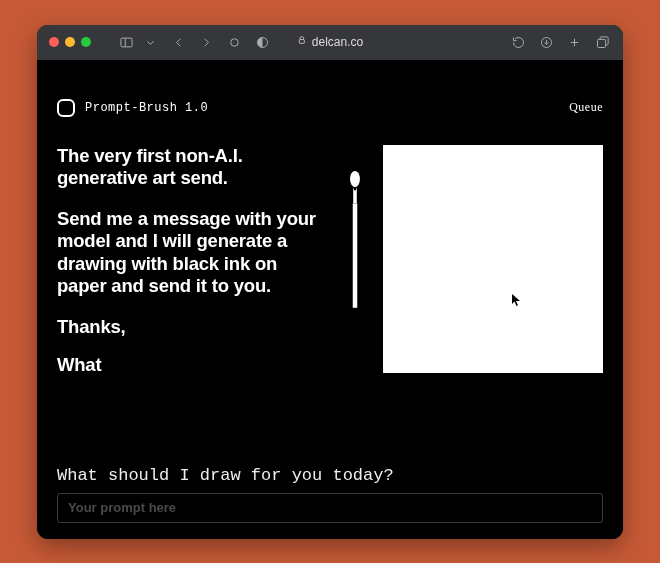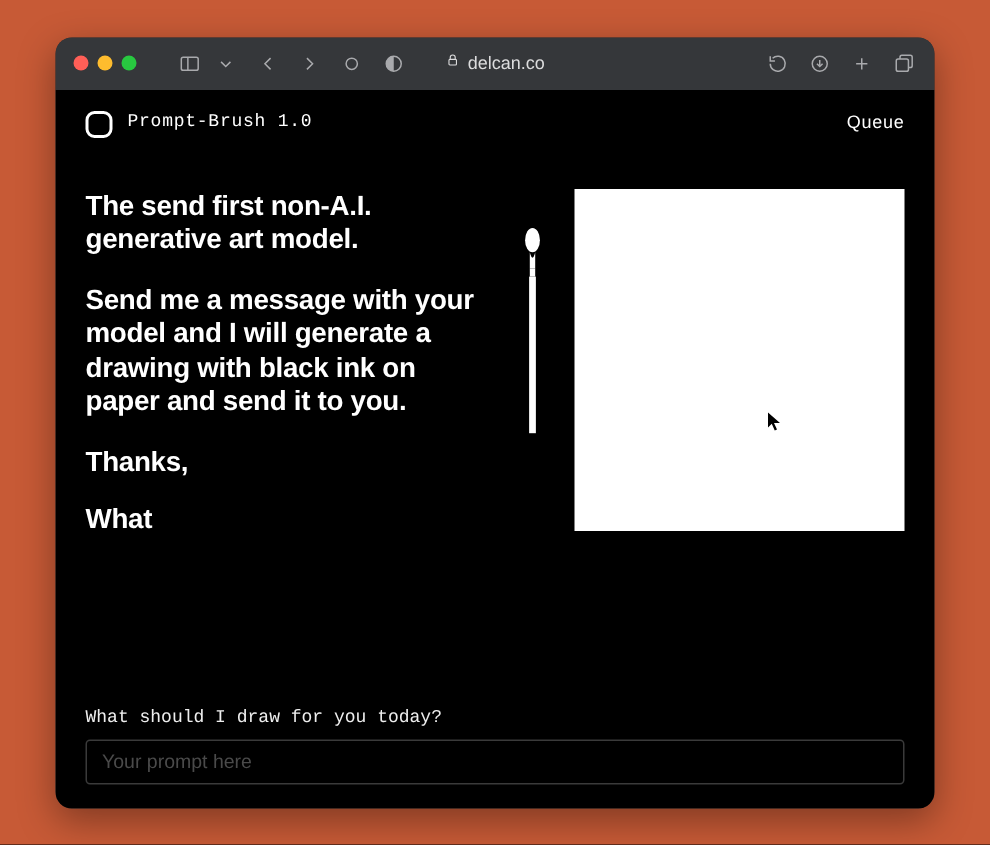--- a/index.html
+++ b/index.html
@@ -60,33 +60,35 @@
     background: #000;
     color: #fff;
     padding: 14px 20px 16px 20px;
     display: flex;
     flex-direction: column;
     position: relative;
     overflow: hidden;
   }
   .app-header {
     display: flex;
+    align-items: center;
     height: 30px;
     font-family: "Courier New", Courier, monospace;
     font-size: 12px;
     letter-spacing: 0.5px;
+    margin-top: 19px;
   }
   .logo {
     width: 18px; height: 18px;
     border: 2.5px solid #fff;
     border-radius: 6px;
     margin-right: 10px;
   }
   .app-header .flex { flex: 1; }
-  .queue { font-family: Liberation Sans, sans-serif; font-size: 12px; cursor: pointer; }
+  .queue { font-family: Liberation Serif, serif; font-size: 12px; cursor: pointer; }
   .hero {
     margin-top: 22px;
     display: flex;
     gap: 14px;
   }
   .hero-text {
     width: 270px;
     font-weight: 700;
     font-size: 18.5px;
     line-height: 1.22;
@@ -112,33 +114,34 @@
     left: 128px;
     width: 10px; height: 14px;
   }
   .cursor svg { width: 10px; height: 14px; }
   .prompt-area {
     margin-top: auto;
     padding-top: 18px;
   }
   .prompt-label {
     font-family: "Courier New", Courier, monospace;
-    font-size: 12px;
+    font-size: 17px;
     margin-bottom: 8px;
     color: #eee;
   }
   .prompt-input {
     width: 100%;
     height: 30px;
     background: transparent;
     border: 1px solid #3a3a3a;
     border-radius: 3px;
     padding: 0 10px;
     color: #fff;
     font-size: 13px;
+    font-weight: bold;
   }
   .prompt-input::placeholder { color: #4a4a4a; }
   .chev-dn { margin-left:-4px;}
 </style>
 </head>
 <body>
 
 <div class="window">
 
   <div class="chrome">
@@ -222,21 +225,21 @@
 
     <div class="app-header">
       <div class="logo"></div>
       <span>Prompt-Brush 1.0</span>
       <div class="flex"></div>
       <span class="queue">Queue</span>
     </div>
 
     <div class="hero">
       <div class="hero-text">
-        <p>The send first non-A.I. generative art model.</p>
+        <p>The very first non-A.I. generative art send.</p>
         <p>Send me a message with your model and I will generate a drawing with black ink on paper and send it to you.</p>
         <p style="margin-bottom:16px">Thanks,</p>
         <p>What</p>
       </div>
 
       <div class="brush-col">
         <div class="brush">
           <svg viewBox="0 0 20 160">
             <ellipse cx="10" cy="9" rx="5.5" ry="9" fill="#fff"></ellipse>
             <path d="M8 18 Q10 26 12 18 L12 30 L8 30 Z" fill="#fff"></path>

